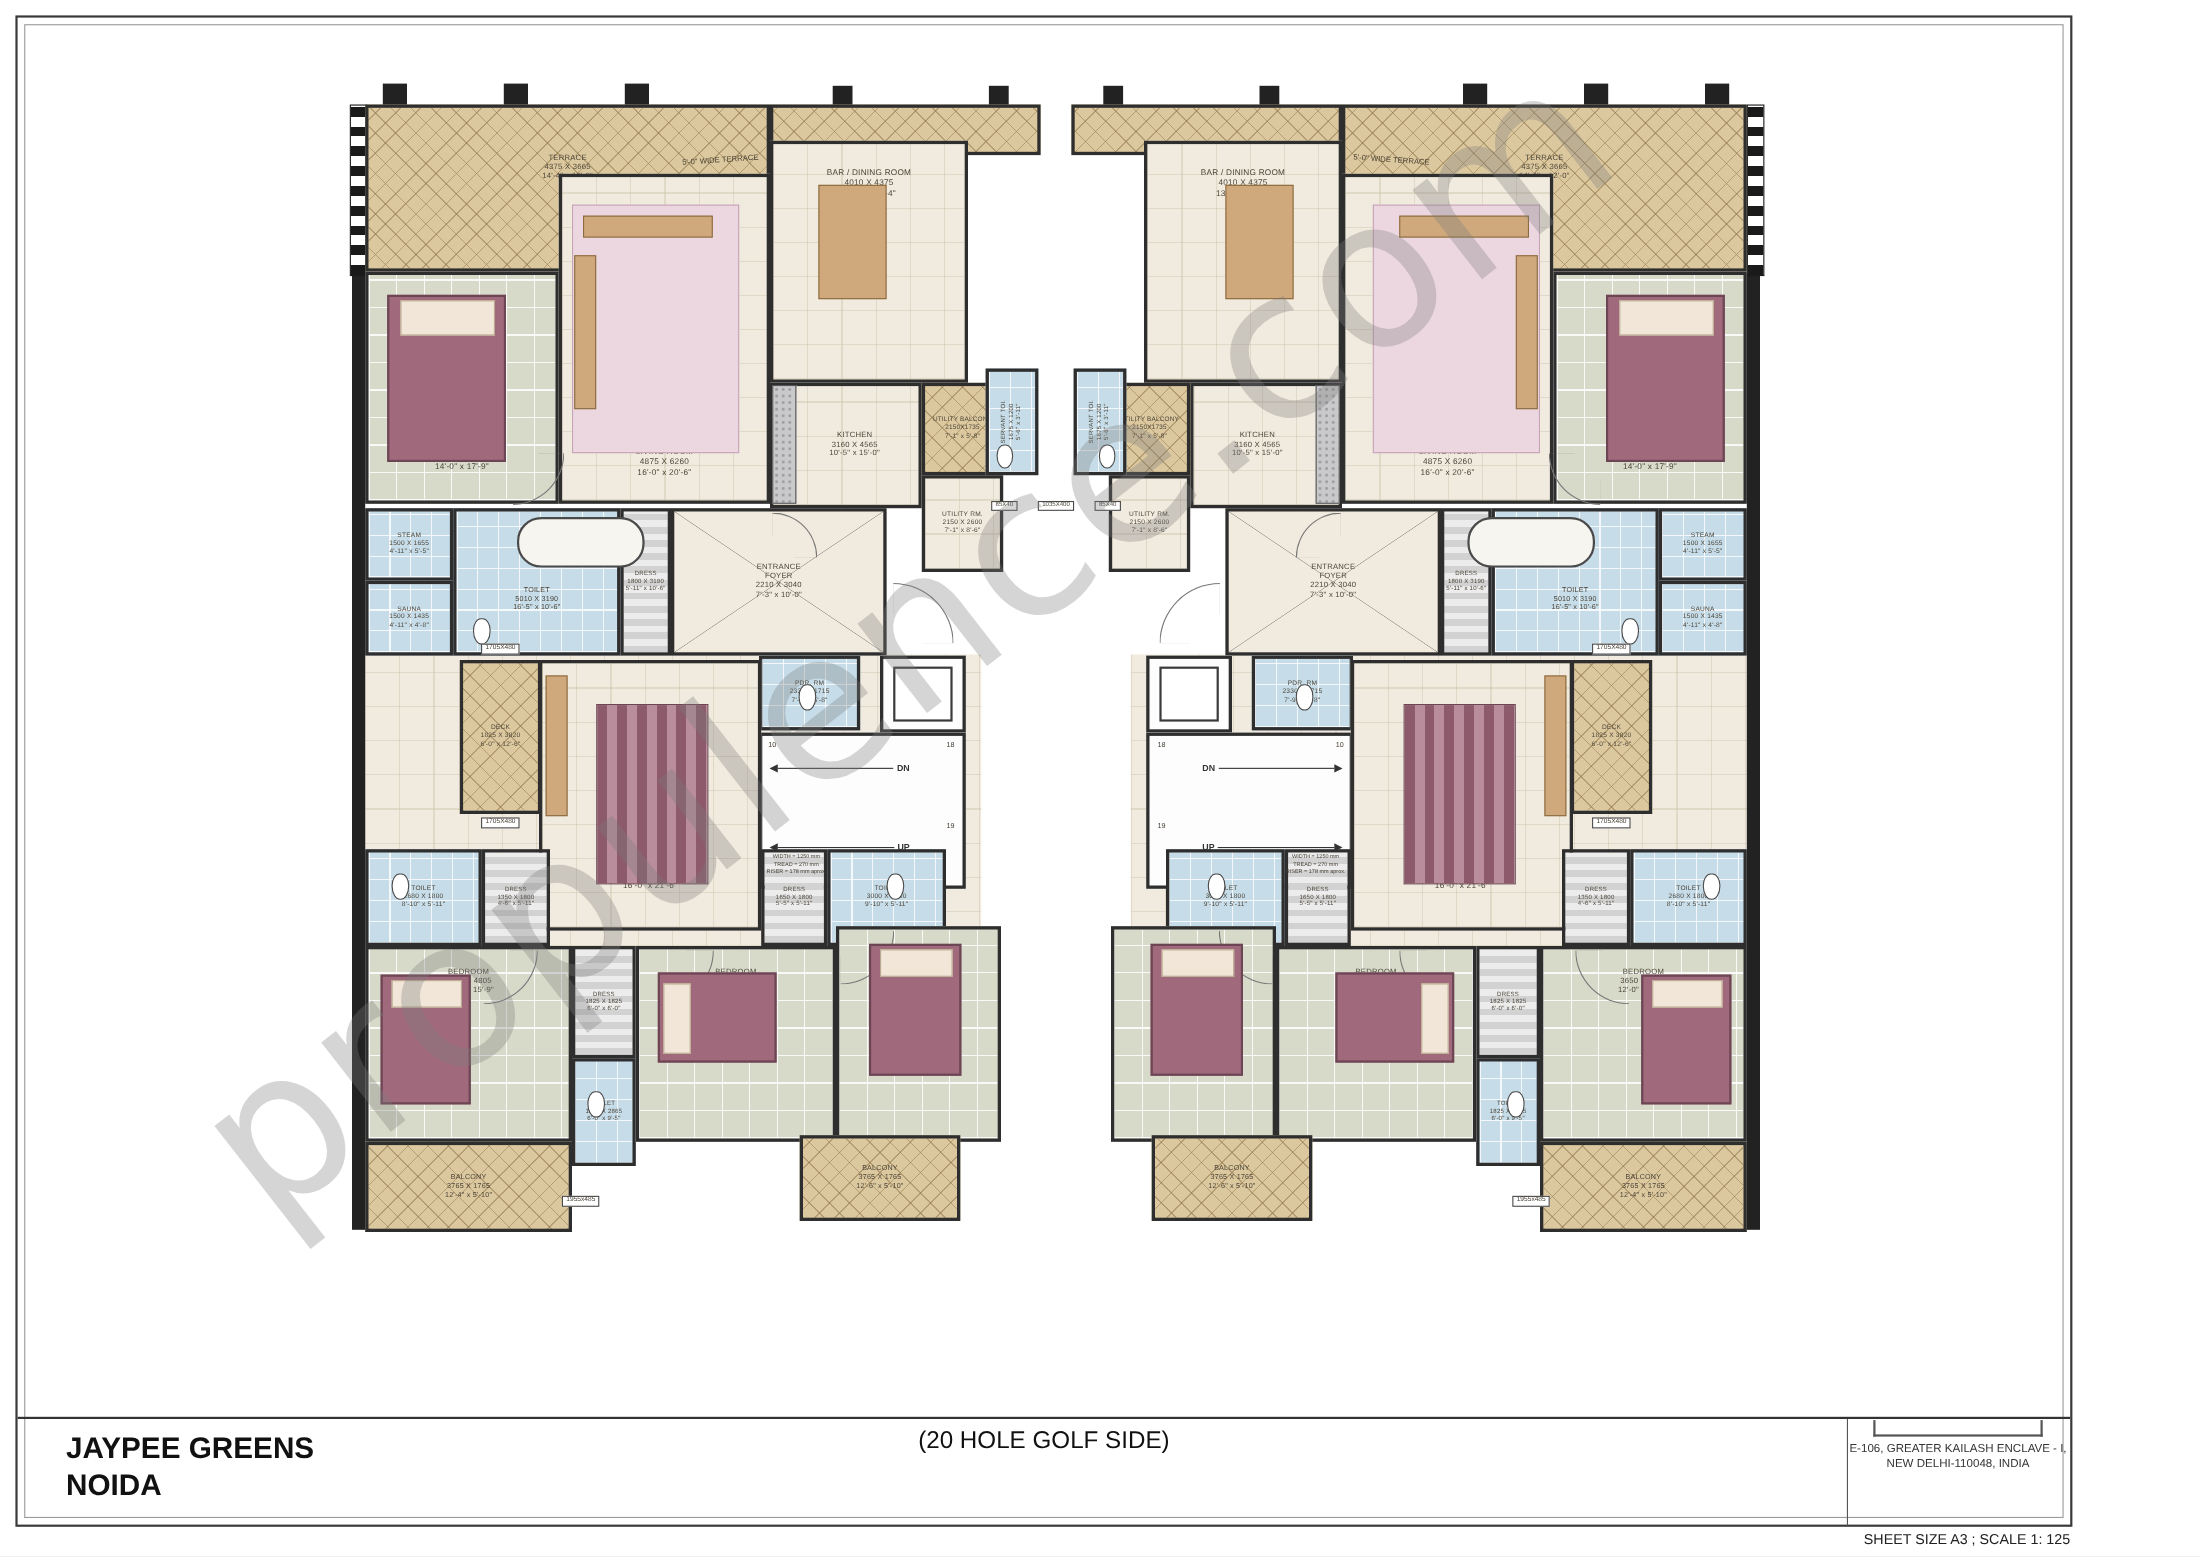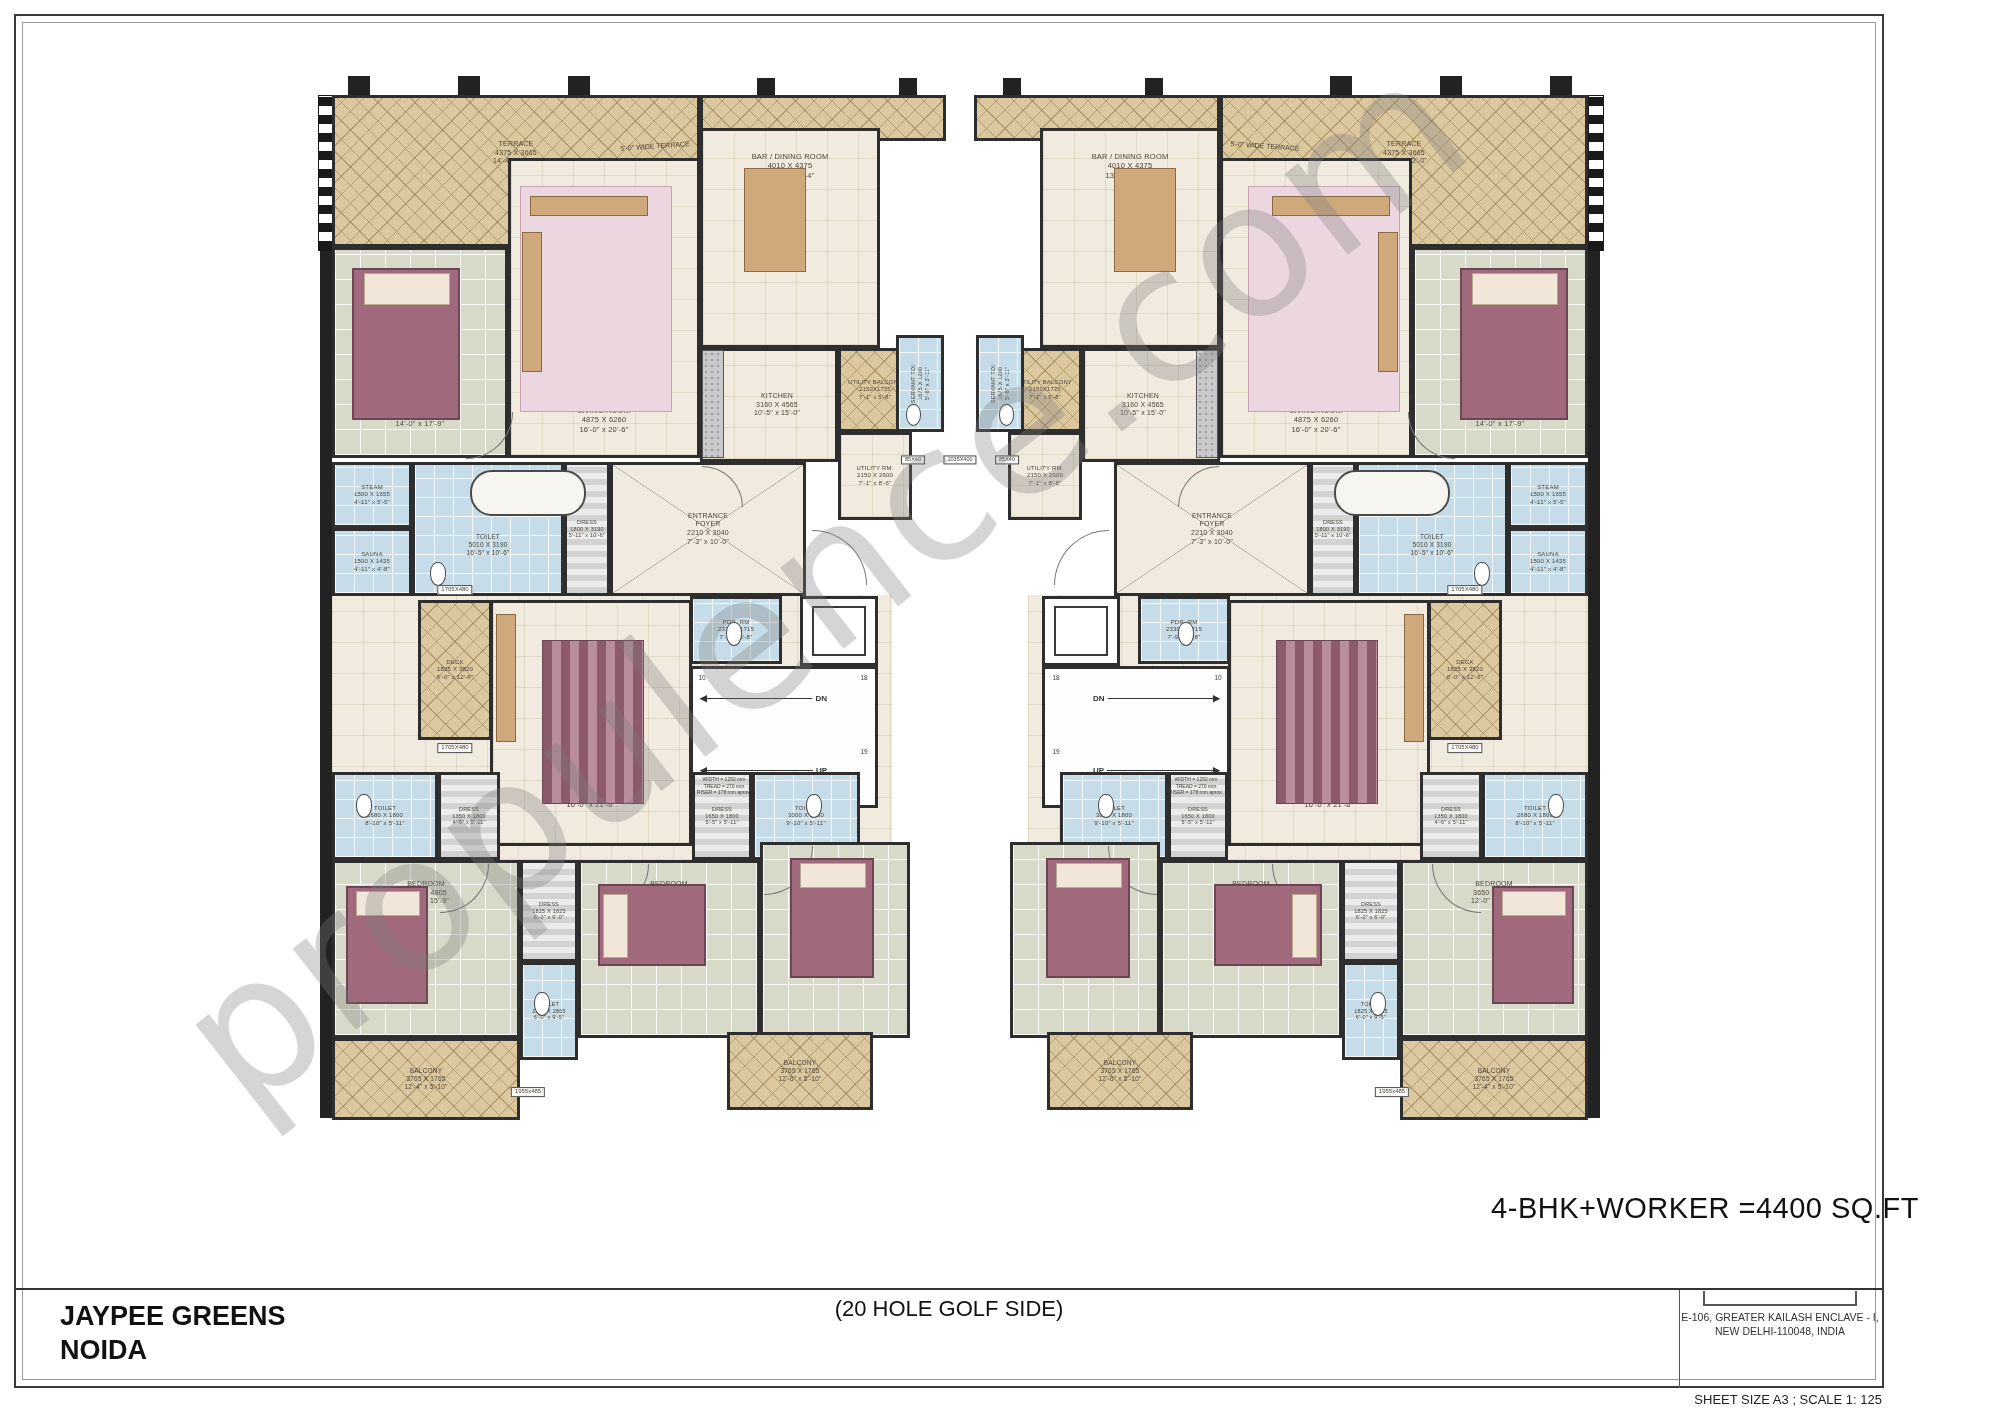--- a/index.html
+++ b/index.html
@@ -383,21 +383,20 @@
       </div>
       <div class="arrow" style="left: 1090px; top: 764px; width: 130px; height: 12px; z-index: 3;">
         <span class="lb">UP</span>
         <span class="ln"></span>
         <span class="hd">▶</span>
       </div>
     </div>
 
   <div id="watermark">propulence.com</div>
 
-  <div id="areanote">4-BHK+WORKER  =4400 SQ.FT</div>
 
   <div id="titleband" class="abs">
     <div id="client">
       <div>JAYPEE GREENS</div>
       <div>NOIDA</div>
     </div>
     <div id="centertitle">
       <div id="subtitle2">(20 HOLE GOLF SIDE)</div>
     </div>
     <div id="archcell">

